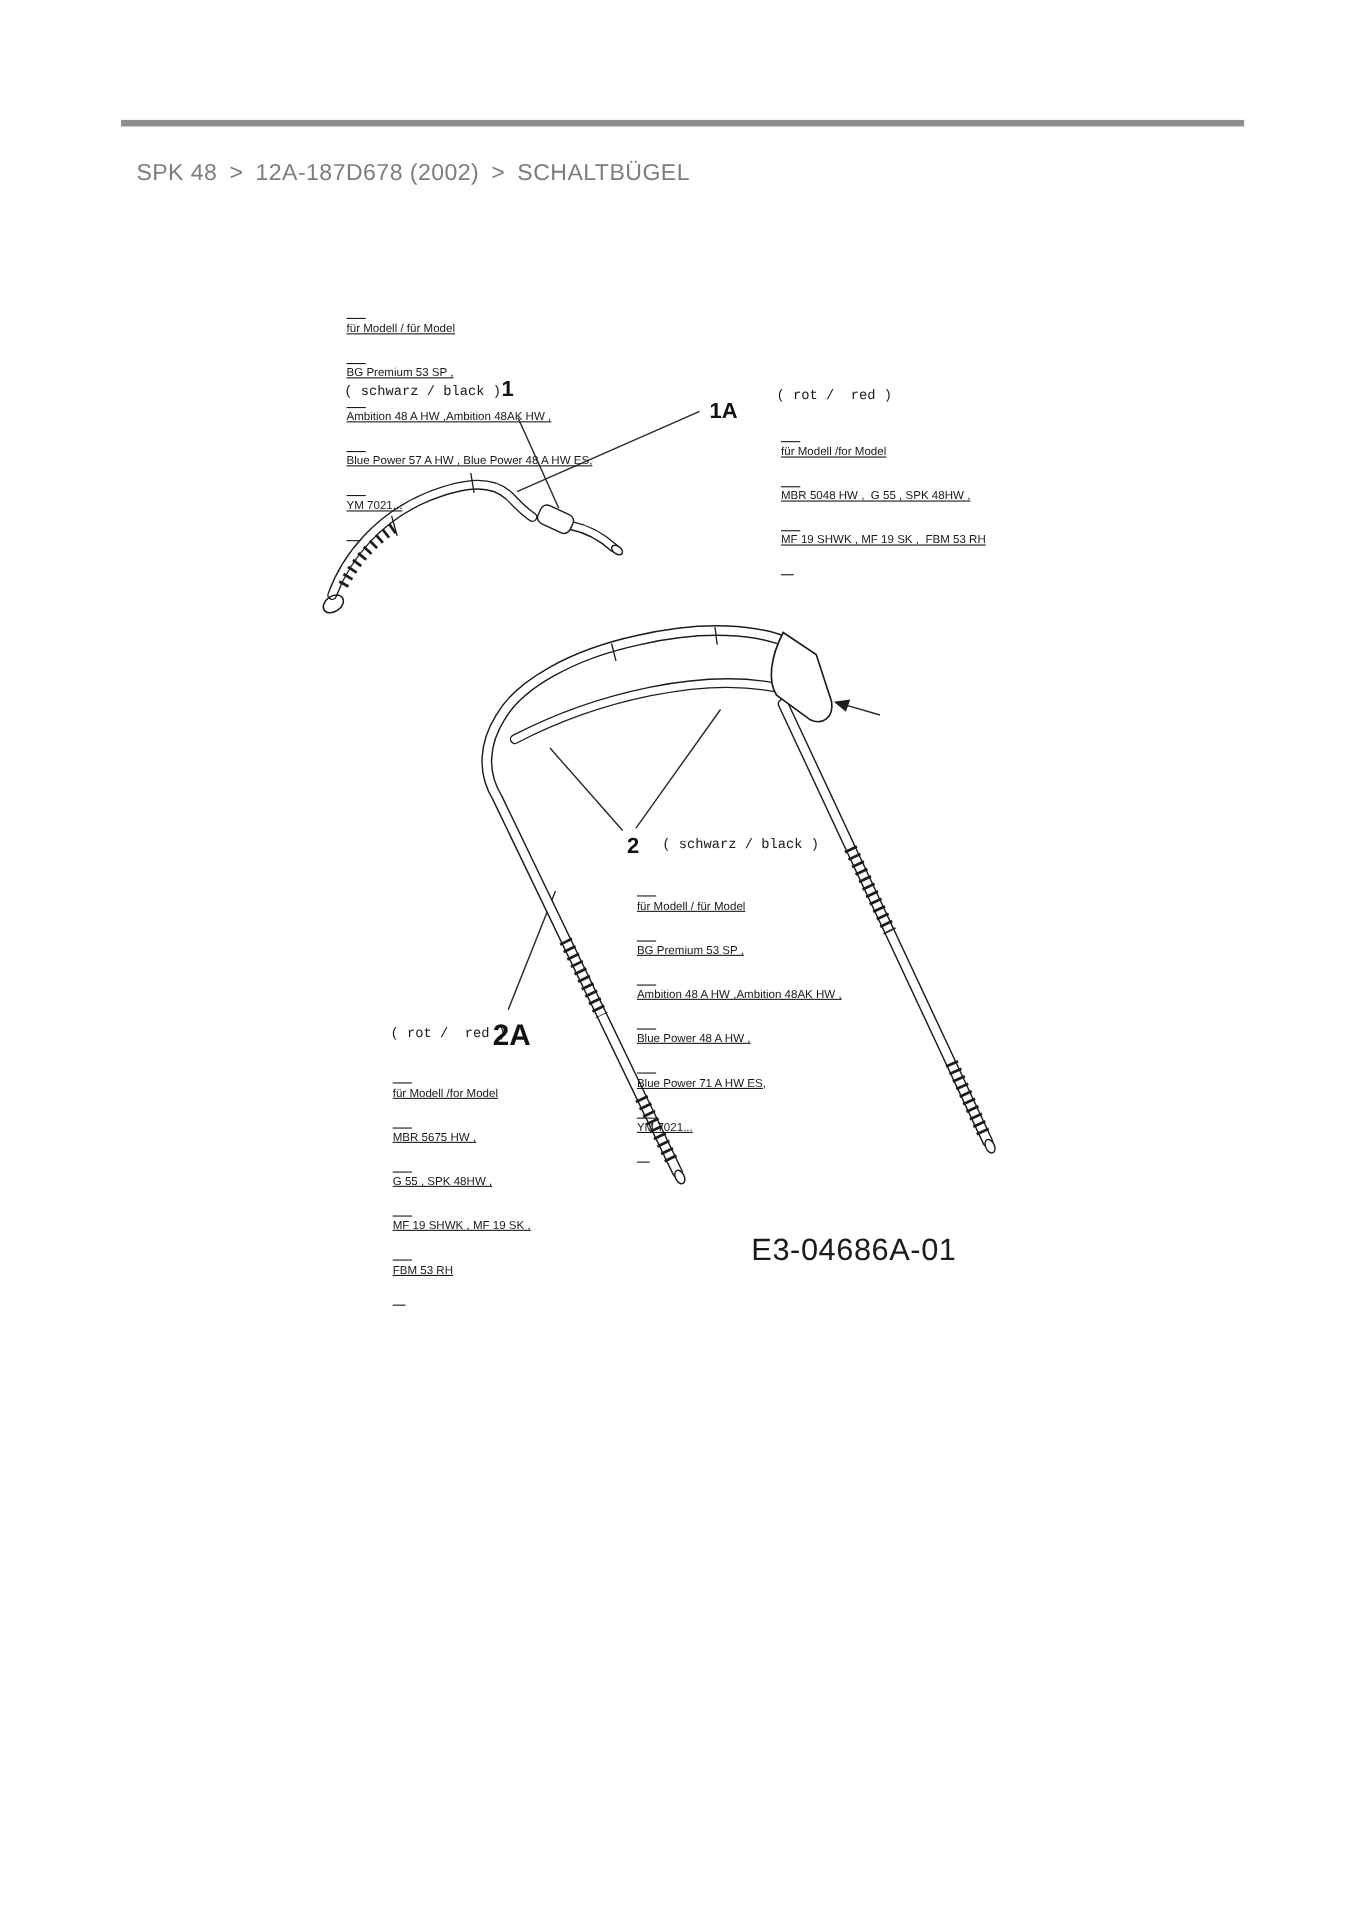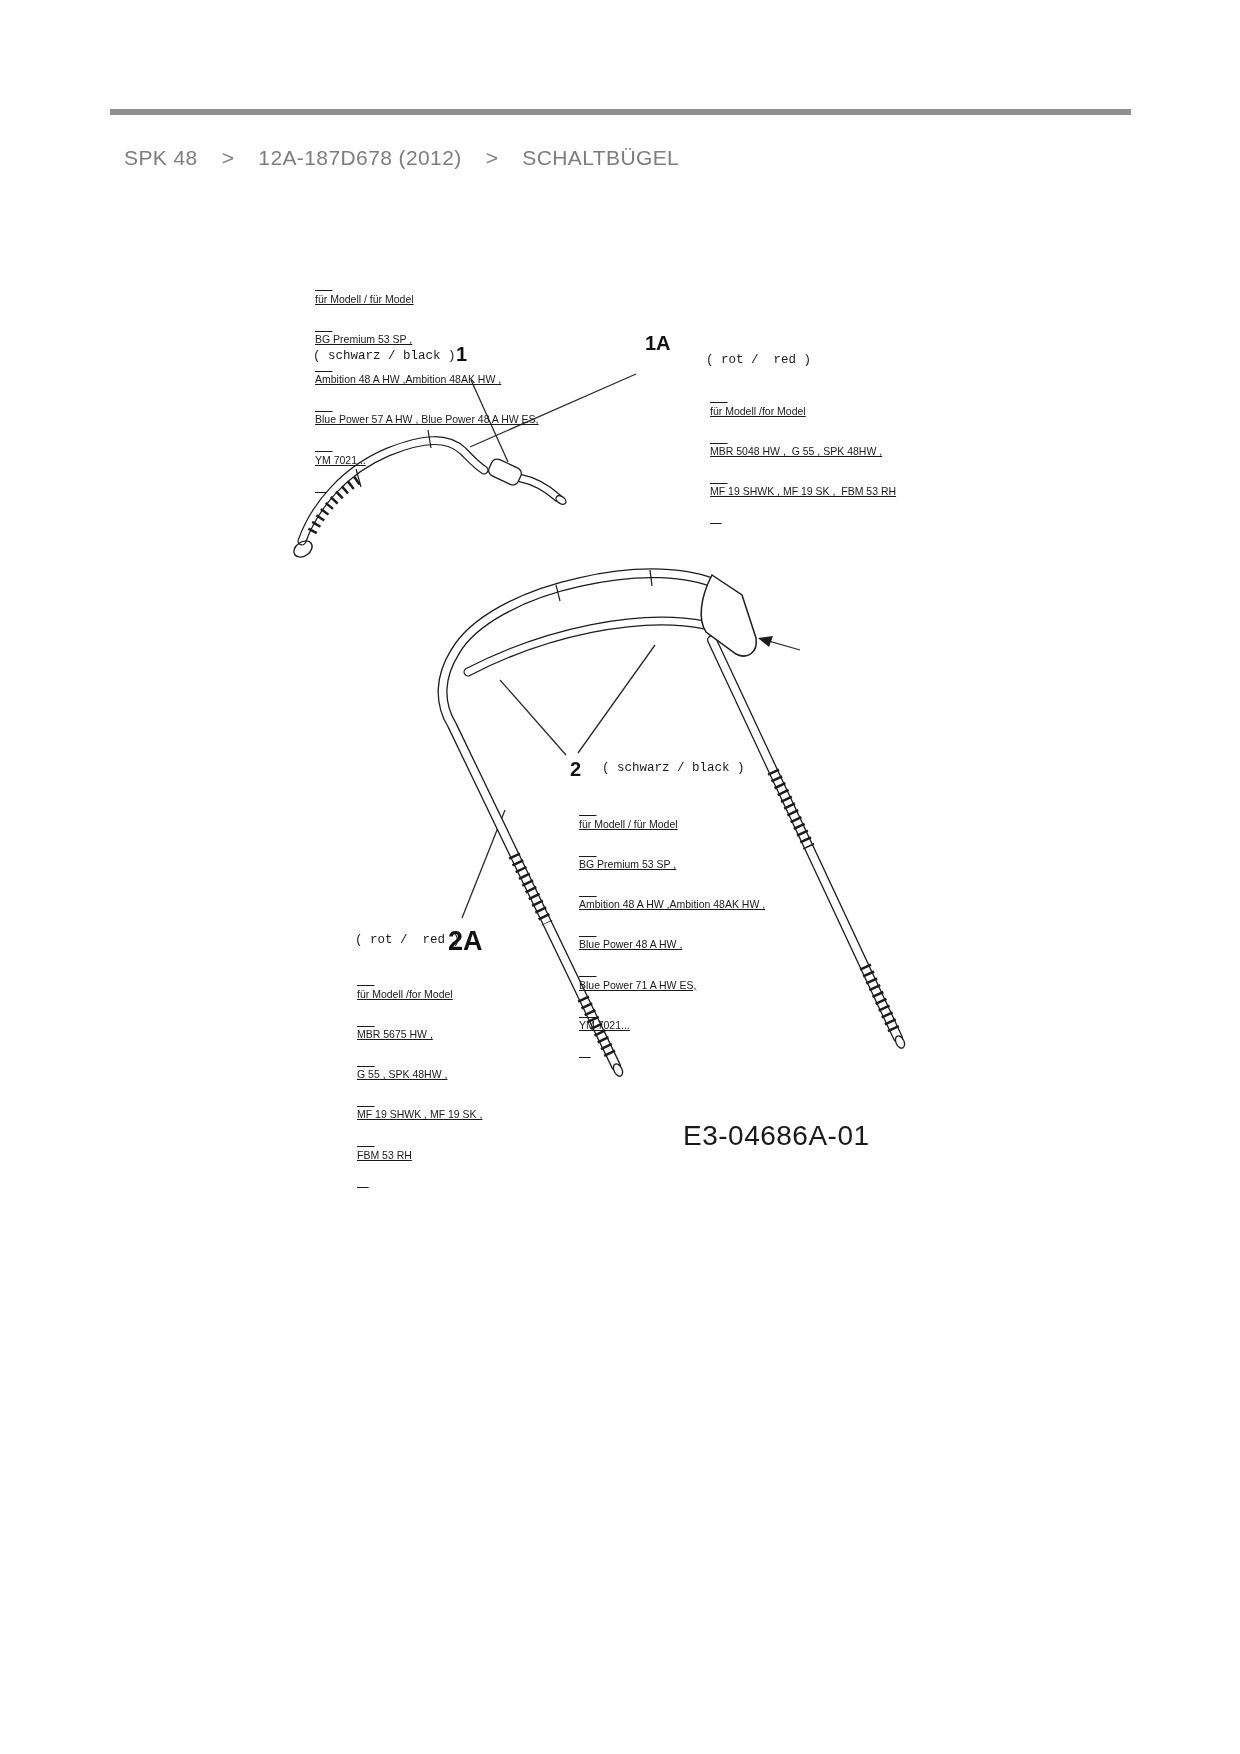--- a/index.html
+++ b/index.html
@@ -2,21 +2,21 @@
 <html><head>
 <meta charset="utf-8">
 <style>
   html,body{margin:0;padding:0;background:#fff;}
   .page{
     position:relative;width:1240px;height:1754px;background:#ffffff;
     font-family:"Liberation Sans",sans-serif;overflow:hidden;
   }
   .top-rule{position:absolute;left:110px;top:109px;width:1021px;height:6px;background:#8f8f8f;}
   .breadcrumb{
-    position:absolute;left:124px;top:146px;display:flex;gap:24px;
+    position:absolute;left:124px;top:146px;display:flex;gap:11px;
     font-size:21px;color:#7d7d7d;letter-spacing:0.4px;white-space:pre;
   }
   .bc-item{color:#7d7d7d;}
   .bc-sep{color:#7d7d7d;}
   .models{position:absolute;font-size:10.5px;line-height:13.4px;color:#1a1a1a;white-space:pre;text-decoration:underline;}
   .color-note{position:absolute;font-size:12.5px;color:#1a1a1a;white-space:pre;font-family:Liberation Mono, monospace;}
   .part-num{position:absolute;font-size:20px;font-weight:bold;color:#111;}
   .drawing-number{position:absolute;left:683px;top:1120px;font-size:28px;color:#1a1a1a;letter-spacing:0.5px;}
   .drawing-svg{position:absolute;left:250px;top:330px;}
   .ldr{stroke:#2a2a2a;stroke-width:1.3;fill:none;}
@@ -31,21 +31,21 @@
 </head>
 <body>
 
 <div class="page">
 
   <div class="top-rule"></div>
 
   <nav class="breadcrumb">
     <span class="bc-item">SPK 48</span>
     <span class="bc-sep">&gt;</span>
-    <span class="bc-item">12A-187D678 (2012)</span>
+    <span class="bc-item">12A-187D678 (2002)</span>
     <span class="bc-sep">&gt;</span>
     <span class="bc-item">SCHALTBÜGEL</span>
   </nav>
 
   <div>
 
     <svg class="drawing-svg" width="740" height="850" viewBox="0 0 740 850">
 
       <g>
         <path class="ldr" d="M221 50 L258 132"></path>
@@ -94,21 +94,21 @@
     <div class="models" style="left:315px;top:266px">
       <div>für Modell / für Model</div>
       <div>BG Premium 53 SP ,</div>
       <div>Ambition 48 A HW ,Ambition 48AK HW ,</div>
       <div>Blue Power 57 A HW , Blue Power 48 A HW ES,</div>
       <div>YM 7021...</div>
     </div>
     <span class="color-note" style="left:313px;top:349px">( schwarz / black )</span>
     <span class="part-num" style="left:456px;top:343px">1</span>
 
-    <span class="part-num" style="left:645px;top:332px">1A</span>
+    <span class="part-num" style="left:645px;top:363px">1A</span>
     <span class="color-note" style="left:706px;top:353px">( rot /  red )</span>
     <div class="models" style="left:710px;top:378px">
       <div>für Modell /for Model</div>
       <div>MBR 5048 HW ,  G 55 , SPK 48HW ,</div>
       <div>MF 19 SHWK , MF 19 SK ,  FBM 53 RH</div>
     </div>
 
     <span class="part-num" style="left:570px;top:758px">2</span>
     <span class="color-note" style="left:602px;top:761px">( schwarz / black )</span>
     <div class="models" style="left:579px;top:791px">

